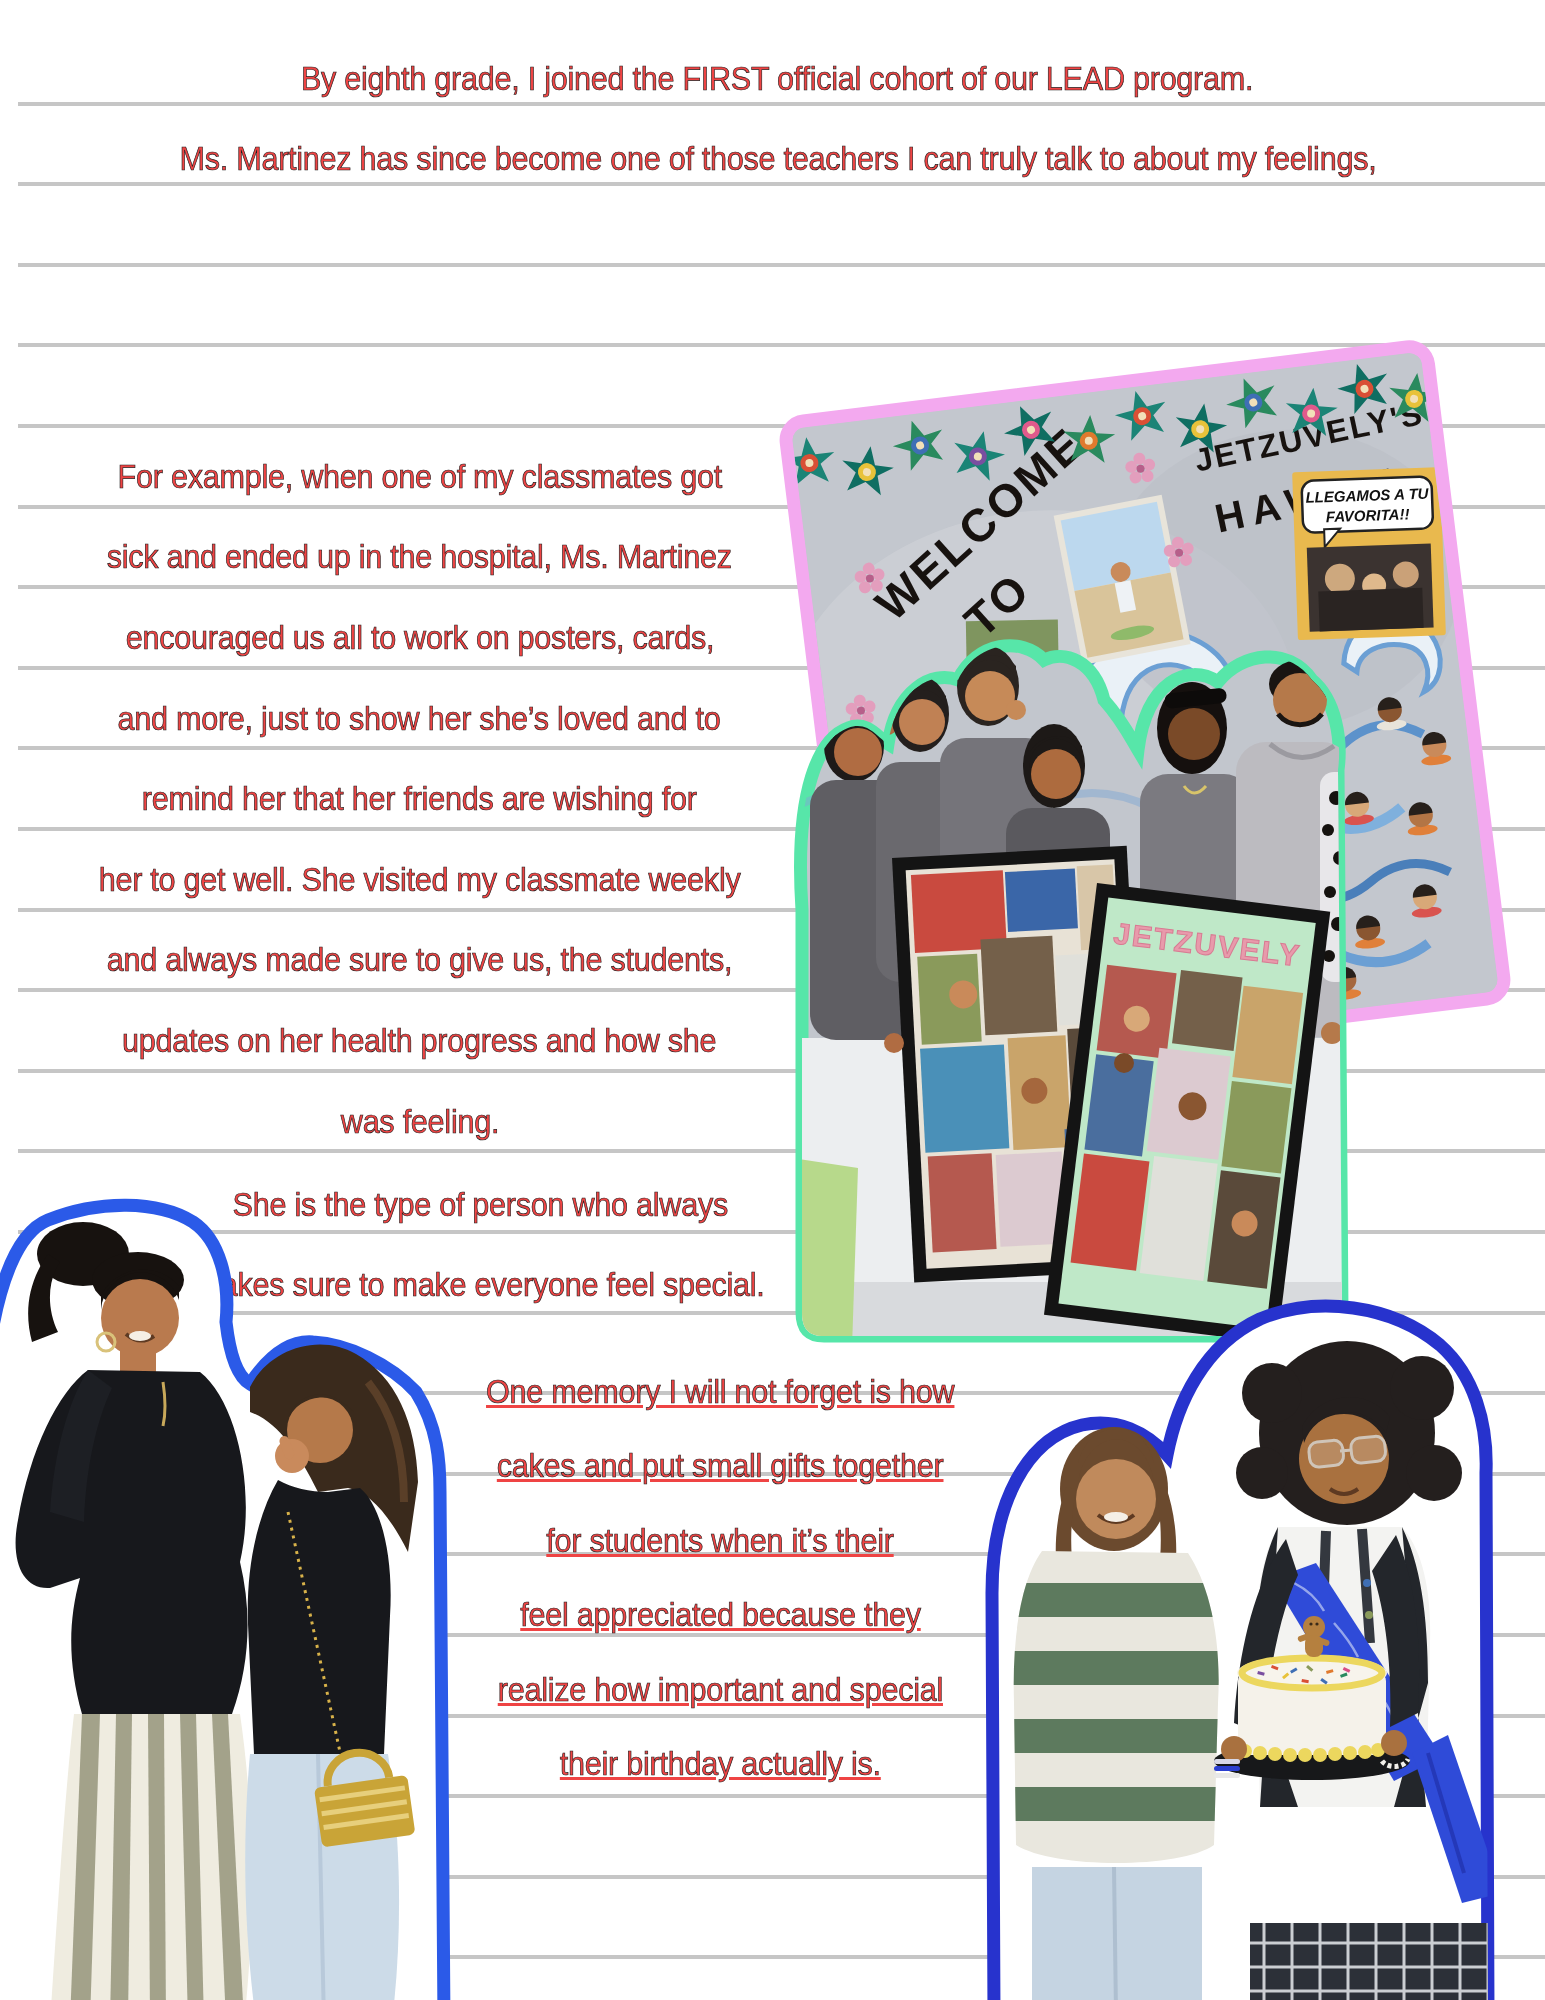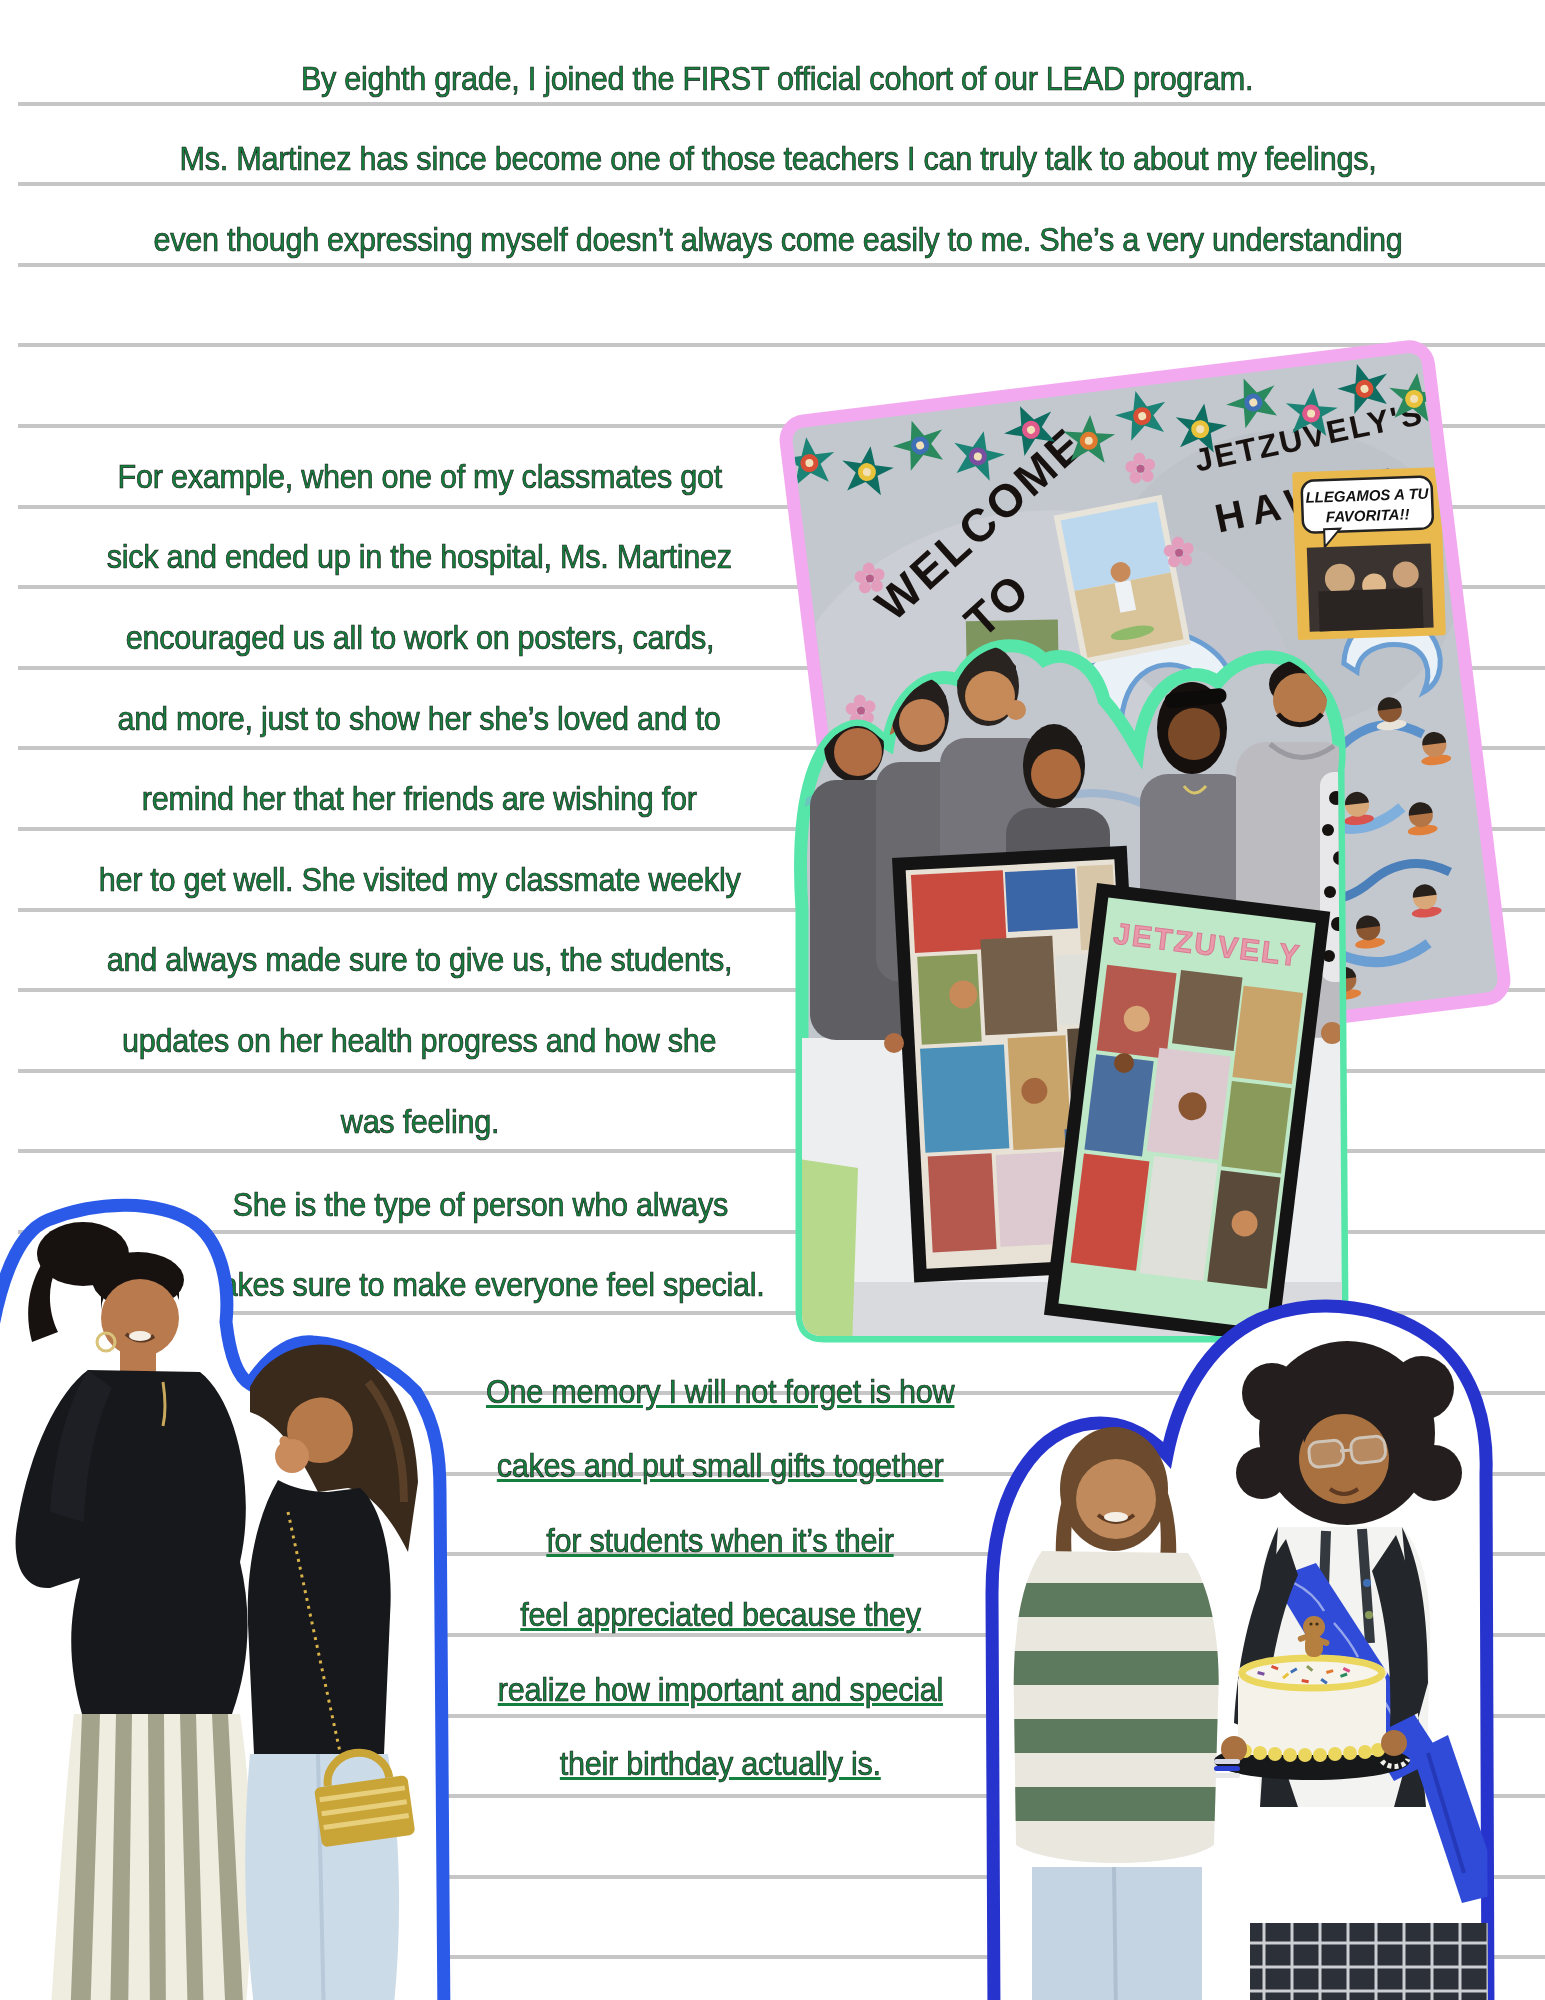--- a/index.html
+++ b/index.html
@@ -1,21 +1,21 @@
 <!DOCTYPE html>
 <html><head>
 <meta charset="utf-8">
 <style>
   html,body{margin:0;padding:0;background:#ffffff;}
   .page{position:relative;width:1545px;height:2000px;background:#ffffff;overflow:hidden;
         font-family:"Liberation Sans",sans-serif;}
   .ruled-lines{position:absolute;left:18px;right:0;top:25px;bottom:0;z-index:0;
         background:repeating-linear-gradient(to bottom,
           transparent 0,transparent 76.6px,#c6c6c6 76.6px,#c6c6c6 80.6px);}
-  .para{position:absolute;z-index:1;color:#15803d;}
+  .para{position:absolute;z-index:1;color:#ef4444;}
   .row{display:flex;align-items:center;justify-content:center;height:80.6px;}
   .row span{display:inline-block;white-space:nowrap;font-size:34px;font-weight:400;
         letter-spacing:-0.3px;transform:scaleX(0.9);transform-origin:center;
         -webkit-text-stroke:0.7px #1c1c1c;}
   .para-intro{left:55px;top:38px;width:1445px;}
   .para-hospital{left:42px;top:436px;width:755px;}
   .para-special{left:100px;top:1164px;width:760px;}
   .para-birthday{left:440px;top:1354px;width:560px;text-decoration:underline;}
   .para-birthday .row{height:74.5px;}
   .photo{position:absolute;}
@@ -32,23 +32,20 @@
 
 <div class="page">
   <div class="ruled-lines"></div>
 
   <section class="para para-intro">
     <div class="row">
         <span>By eighth grade, I joined the FIRST official cohort of our LEAD program.</span>
       </div>
     <div class="row">
         <span>Ms. Martinez has since become one of those teachers I can truly talk to about my feelings,</span>
-      </div>
-    <div class="row">
-        <span>even though expressing myself doesn’t always come easily to me. She’s a very understanding</span>
       </div>
   </section>
 
   <section class="para para-hospital">
     <div class="row">
         <span>For example, when one of my classmates got</span>
       </div>
     <div class="row">
         <span>sick and ended up in the hospital, Ms. Martinez</span>
       </div>

